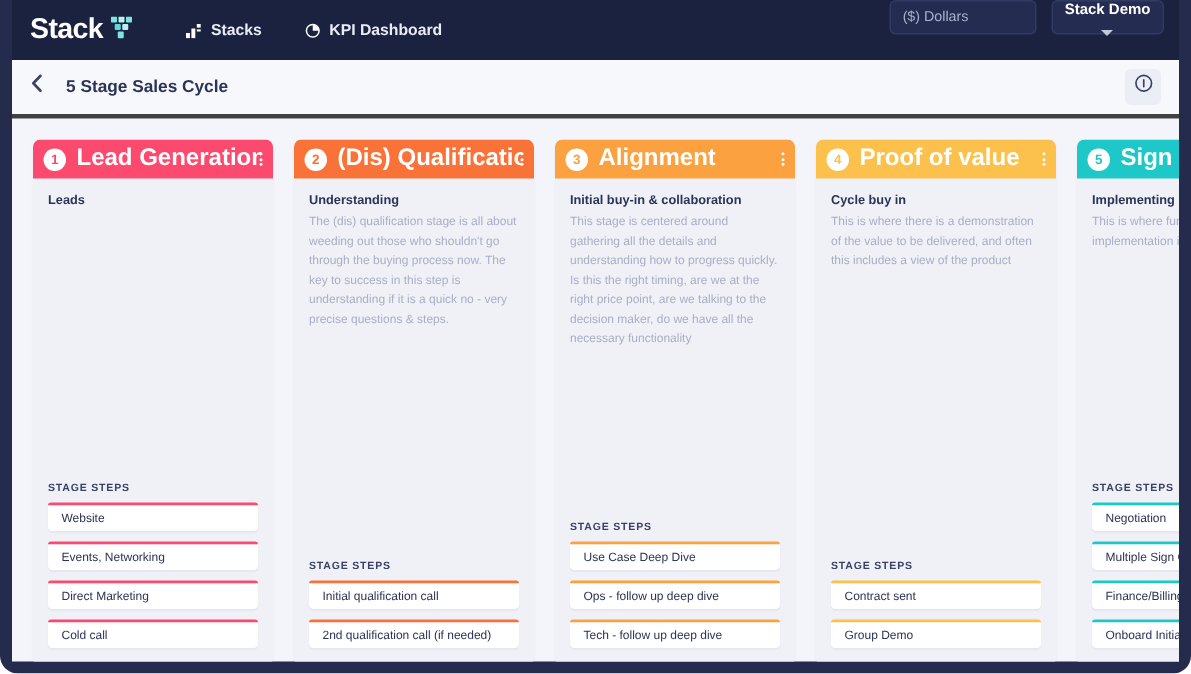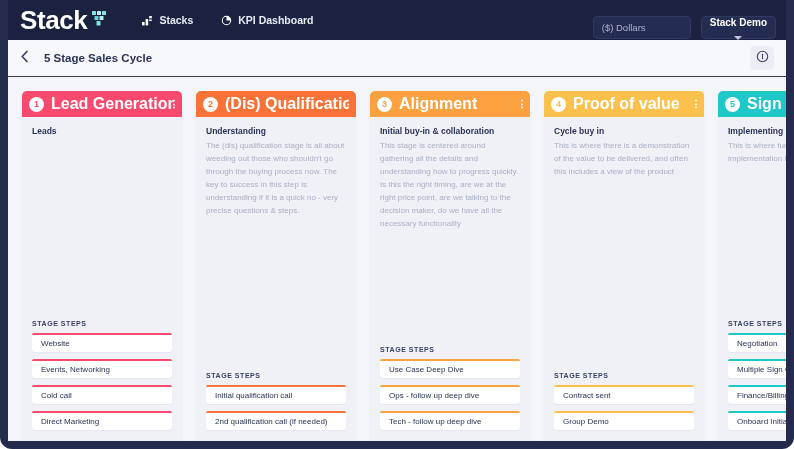--- a/index.html
+++ b/index.html
@@ -37,21 +37,21 @@
     box-sizing: border-box;
   }
   .brand {
     display: flex;
     align-items: center;
     gap: 5px;
     margin-right: 36px;
   }
   .brand-text {
     color: #ffffff;
-    font-size: 26px;
+    font-size: 19px;
     font-weight: 700;
     letter-spacing: -0.4px;
   }
   .brand-mark {
     display: block;
     width: 14px;
     height: 15px;
     position: relative;
     top: -2px;
   }
@@ -71,21 +71,20 @@
     white-space: nowrap;
   }
   .navlink svg { display: block; }
 
   .topnav-right {
     position: absolute;
     right: 10px;
     top: 0;
     height: 55px;
     display: flex;
-    align-items: center;
     gap: 10px;
   }
   .currency-box {
     width: 98px;
     height: 23px;
     background: #242c52;
     border: 1px solid #303a63;
     border-radius: 4px;
     display: flex;
     align-items: center;
@@ -122,21 +121,21 @@
   .page {
     position: relative;
     height: 401px;
     background: #f4f5fa;
     overflow: hidden;
   }
 
   .titlebar {
     height: 36px;
     background: #f7f8fc;
-    border-bottom: 1px solid #404040;
+    border-bottom: 3px solid #404040;
     display: flex;
     align-items: center;
     position: relative;
   }
   .back-btn {
     width: 34px;
     height: 36px;
     display: flex;
     align-items: center;
     justify-content: center;
@@ -376,25 +375,25 @@
           <div class="step-unit">
             <div class="step-top" style="background:#fb4a6e"></div>
             <div class="step">Website</div>
           </div>
           <div class="step-unit">
             <div class="step-top" style="background:#fb4a6e"></div>
             <div class="step">Events, Networking</div>
           </div>
           <div class="step-unit">
             <div class="step-top" style="background:#fb4a6e"></div>
+            <div class="step">Direct Marketing</div>
+          </div>
+          <div class="step-unit">
+            <div class="step-top" style="background:#fb4a6e"></div>
             <div class="step">Cold call</div>
-          </div>
-          <div class="step-unit">
-            <div class="step-top" style="background:#fb4a6e"></div>
-            <div class="step">Direct Marketing</div>
           </div>
         </div>
       </div>
 
       <div class="card">
         <div class="card-header" style="background:#f97238">
           <div class="badge" style="color:#f97238">2</div>
           <div class="card-title">(Dis) Qualification</div>
           <div class="kebab">
               <i></i>

